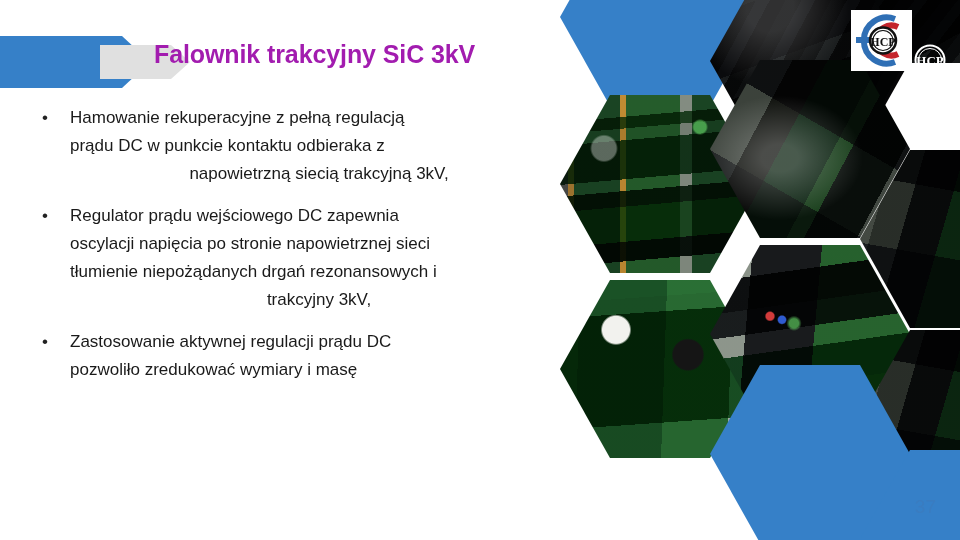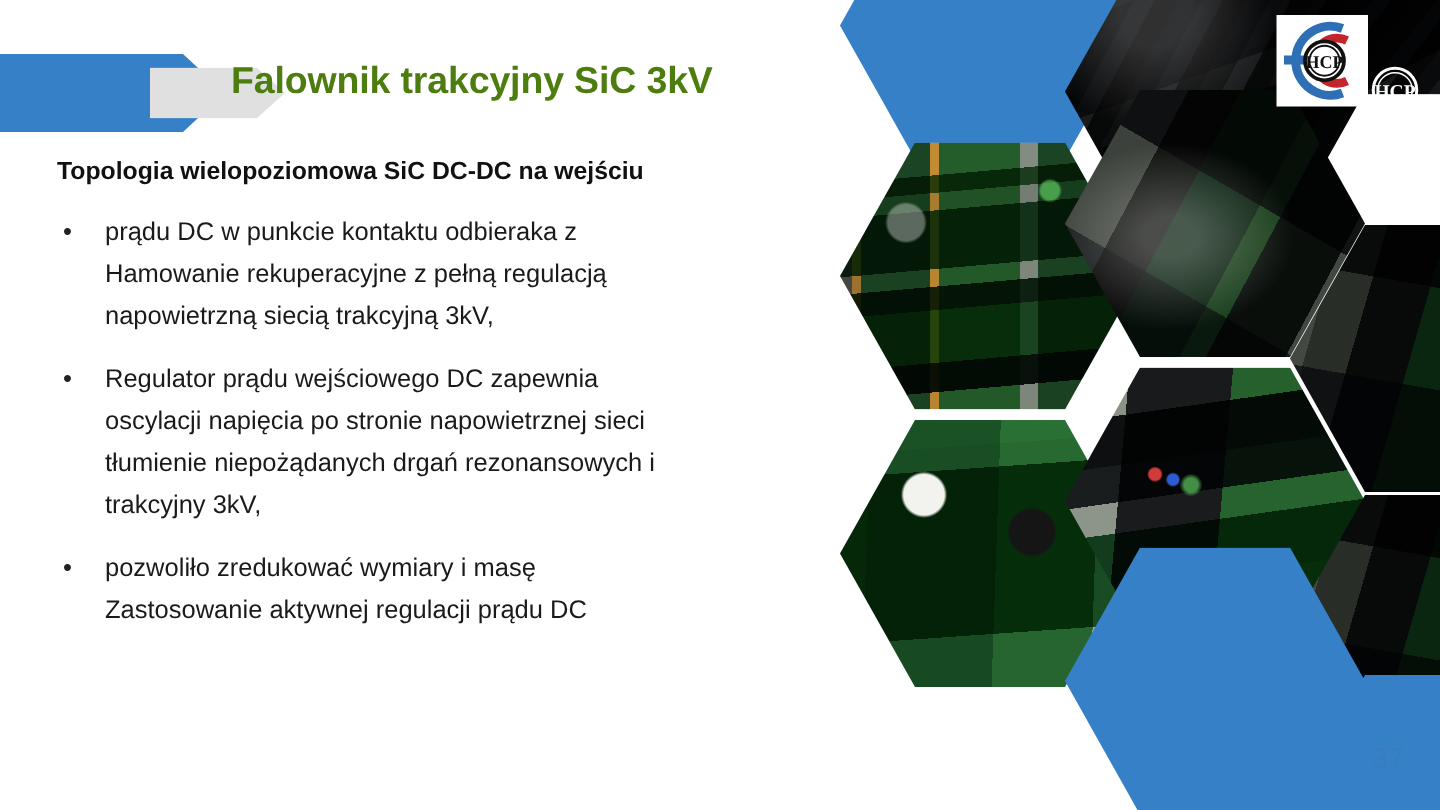--- a/index.html
+++ b/index.html
@@ -44,21 +44,21 @@
     height: 34px;
     background: #E0E0E0;
     clip-path: polygon(0 0, 71px 0, 90px 50%, 71px 100%, 0 100%);
   }
   #slide-title {
     position: absolute;
     left: 154px;
     top: 40px;
     font-size: 25px;
     font-weight: bold;
-    color: #4d7c0f;
+    color: #a21caf;
     letter-spacing: -0.1px;
     white-space: nowrap;
     z-index: 7;
   }
 
   
   #body-col {
     position: absolute;
     left: 38px;
     top: 104px;
@@ -89,21 +89,21 @@
   }
   .bullet-text {
     flex: 1 1 auto;
     font-size: 17px;
     line-height: 28px;
     color: #1a1a1a;
     text-align: justify;
     text-justify: inter-word;
   }
   .bullet-text > span { display: block; }
-  .bullet-text .lastline { text-align: left; }
+  .bullet-text .lastline { text-align: center; }
 
   
   #hex-cluster {
     position: absolute;
     left: 0;
     top: 0;
     width: 960px;
     height: 540px;
     z-index: 2;
     pointer-events: none;
@@ -257,46 +257,45 @@
   </div>
 
   <div id="title-banner">
     <div id="banner-blue"></div>
     <div id="banner-grey"></div>
   </div>
   <div id="slide-title">Falownik trakcyjny SiC 3kV</div>
 
   <div id="body-col">
 
-    <div id="subtitle">Topologia wielopoziomowa SiC DC-DC na wejściu</div>
 
     <div class="bullet-row">
       <div class="bullet-dot">•</div>
       <div class="bullet-text">
+        <span>Hamowanie rekuperacyjne z pełną regulacją</span>
         <span>prądu DC w punkcie kontaktu odbieraka z</span>
-        <span>Hamowanie rekuperacyjne z pełną regulacją</span>
         <span class="lastline">napowietrzną siecią trakcyjną 3kV,</span>
       </div>
     </div>
 
     <div class="bullet-row">
       <div class="bullet-dot">•</div>
       <div class="bullet-text">
         <span>Regulator prądu wejściowego DC zapewnia</span>
         <span>oscylacji napięcia po stronie napowietrznej sieci</span>
         <span>tłumienie niepożądanych drgań rezonansowych i</span>
         <span class="lastline">trakcyjny 3kV,</span>
       </div>
     </div>
 
     <div class="bullet-row">
       <div class="bullet-dot">•</div>
       <div class="bullet-text">
+        <span>Zastosowanie aktywnej regulacji prądu DC</span>
         <span>pozwoliło zredukować wymiary i masę</span>
-        <span>Zastosowanie aktywnej regulacji prądu DC</span>
       </div>
     </div>
 
   </div>
 
   <div id="page-number">37</div>
 
 </div>
 
 </body></html>

